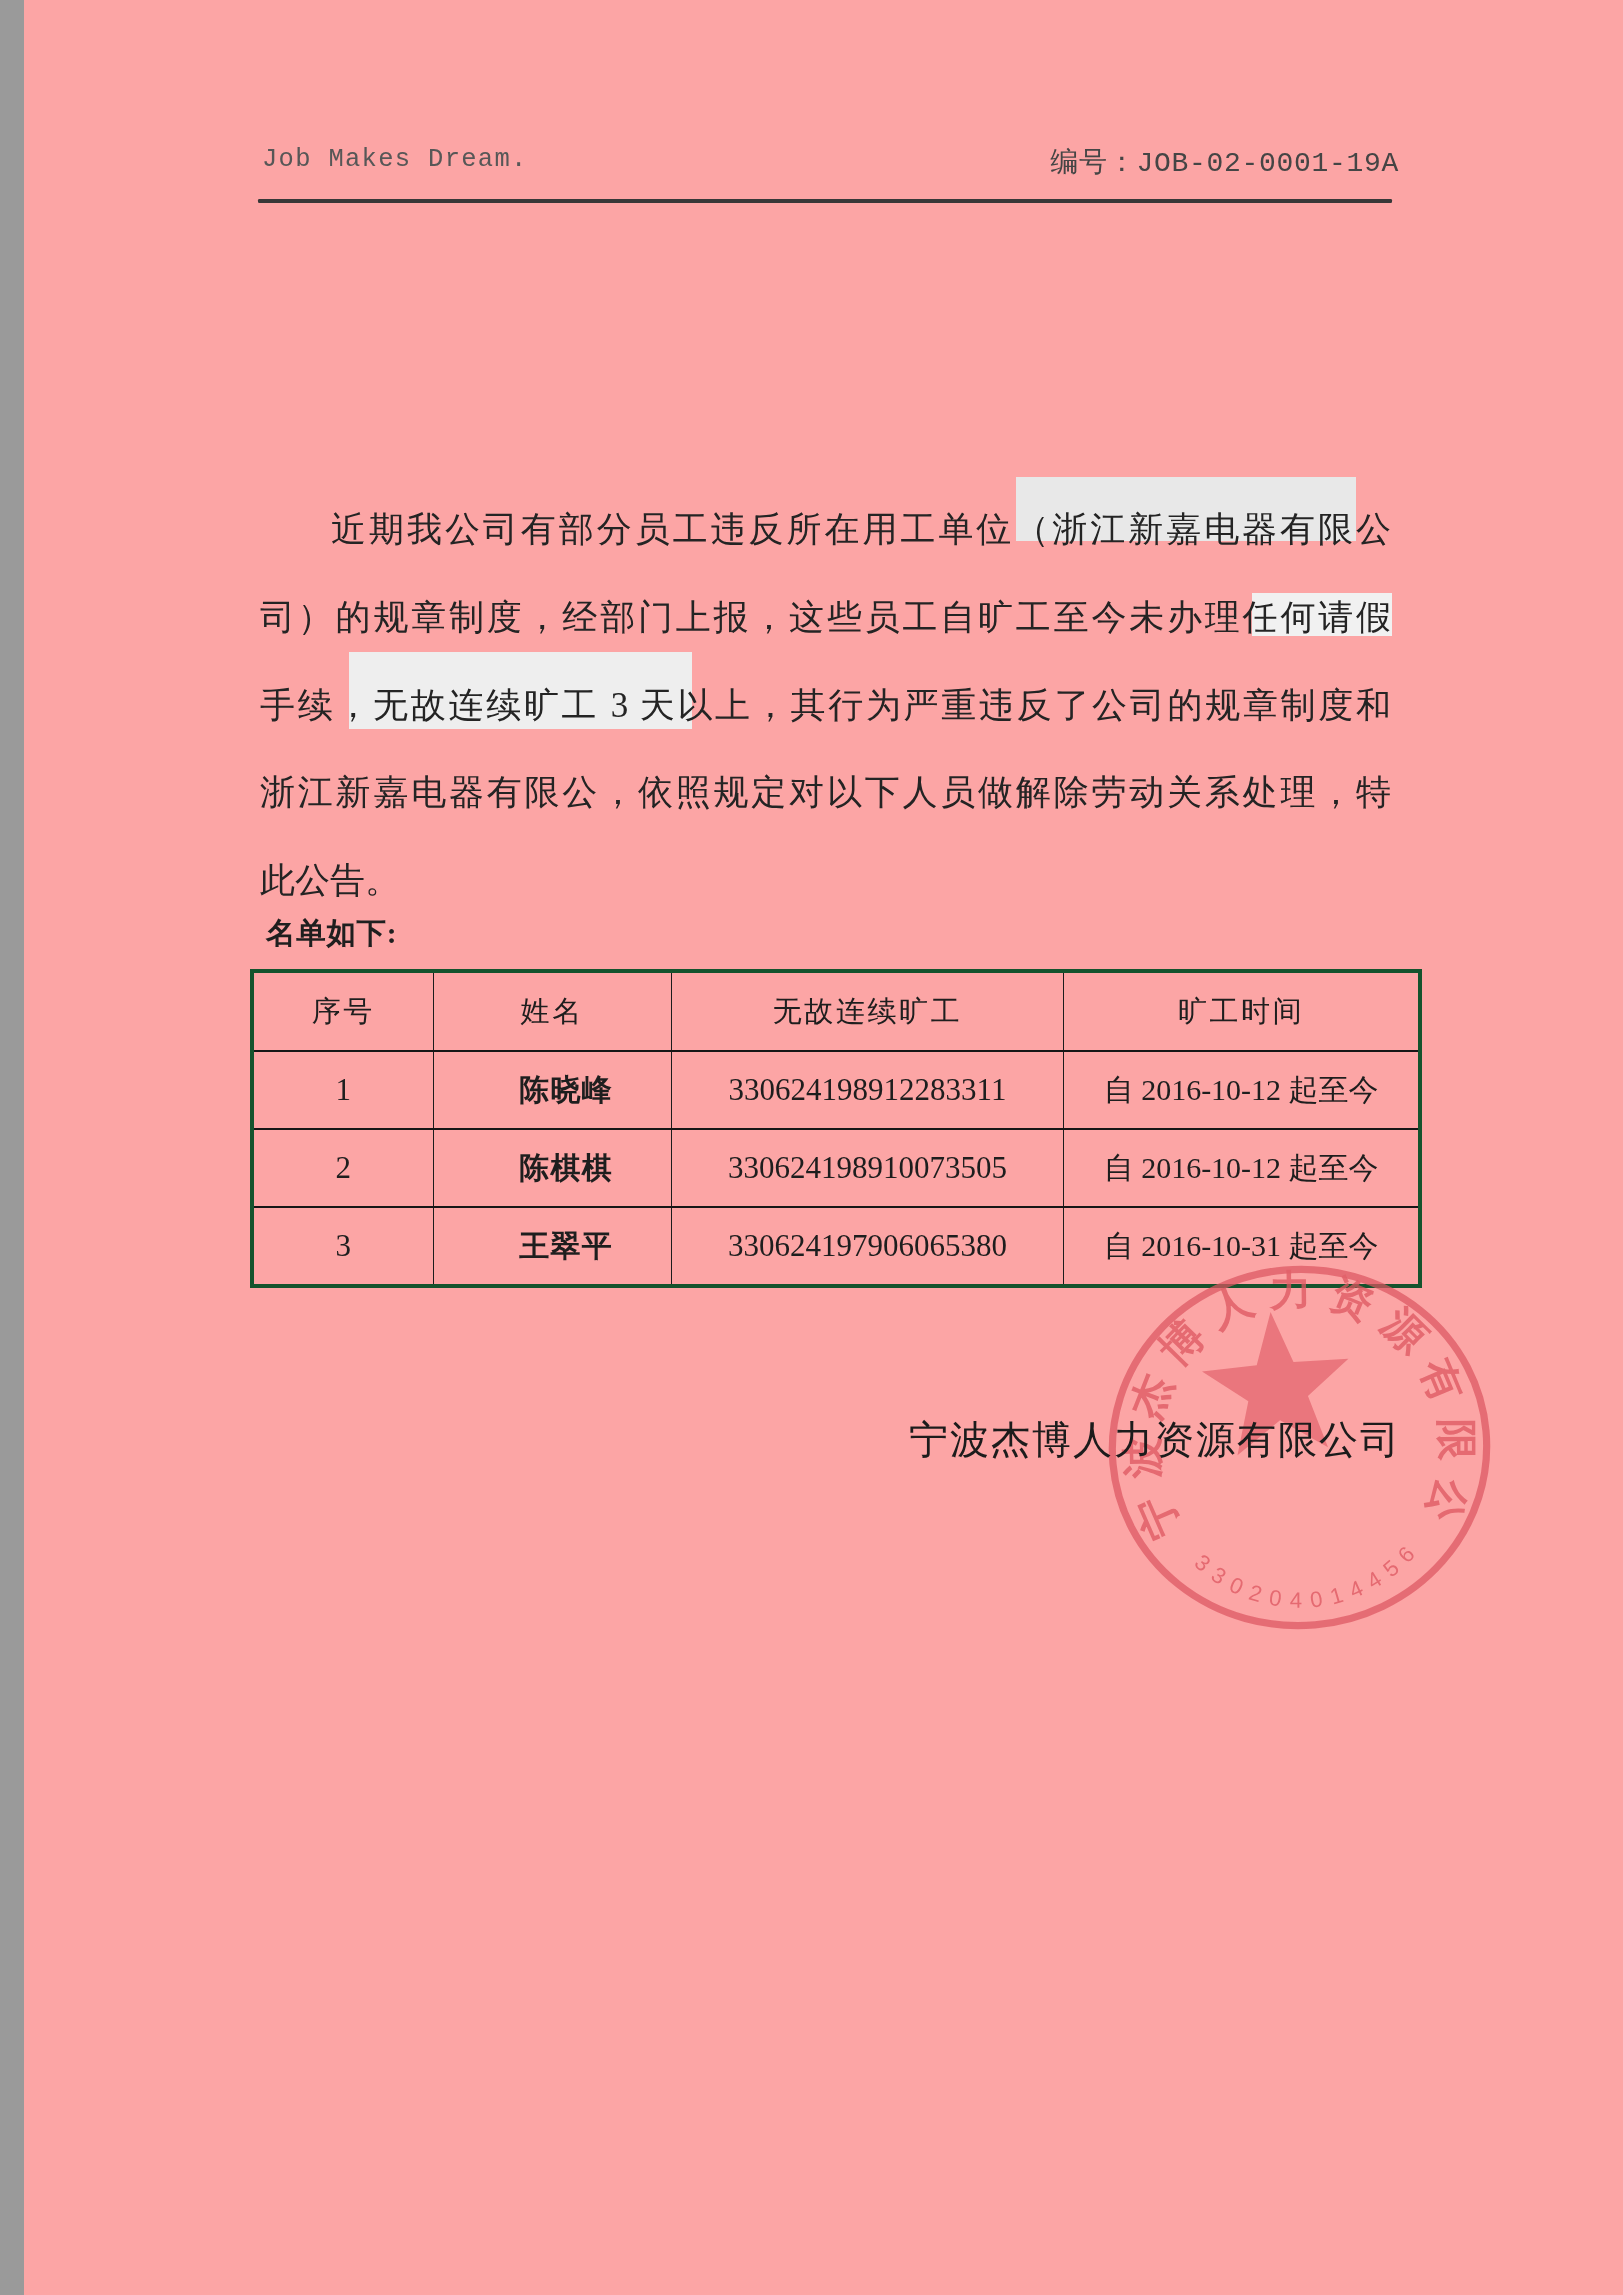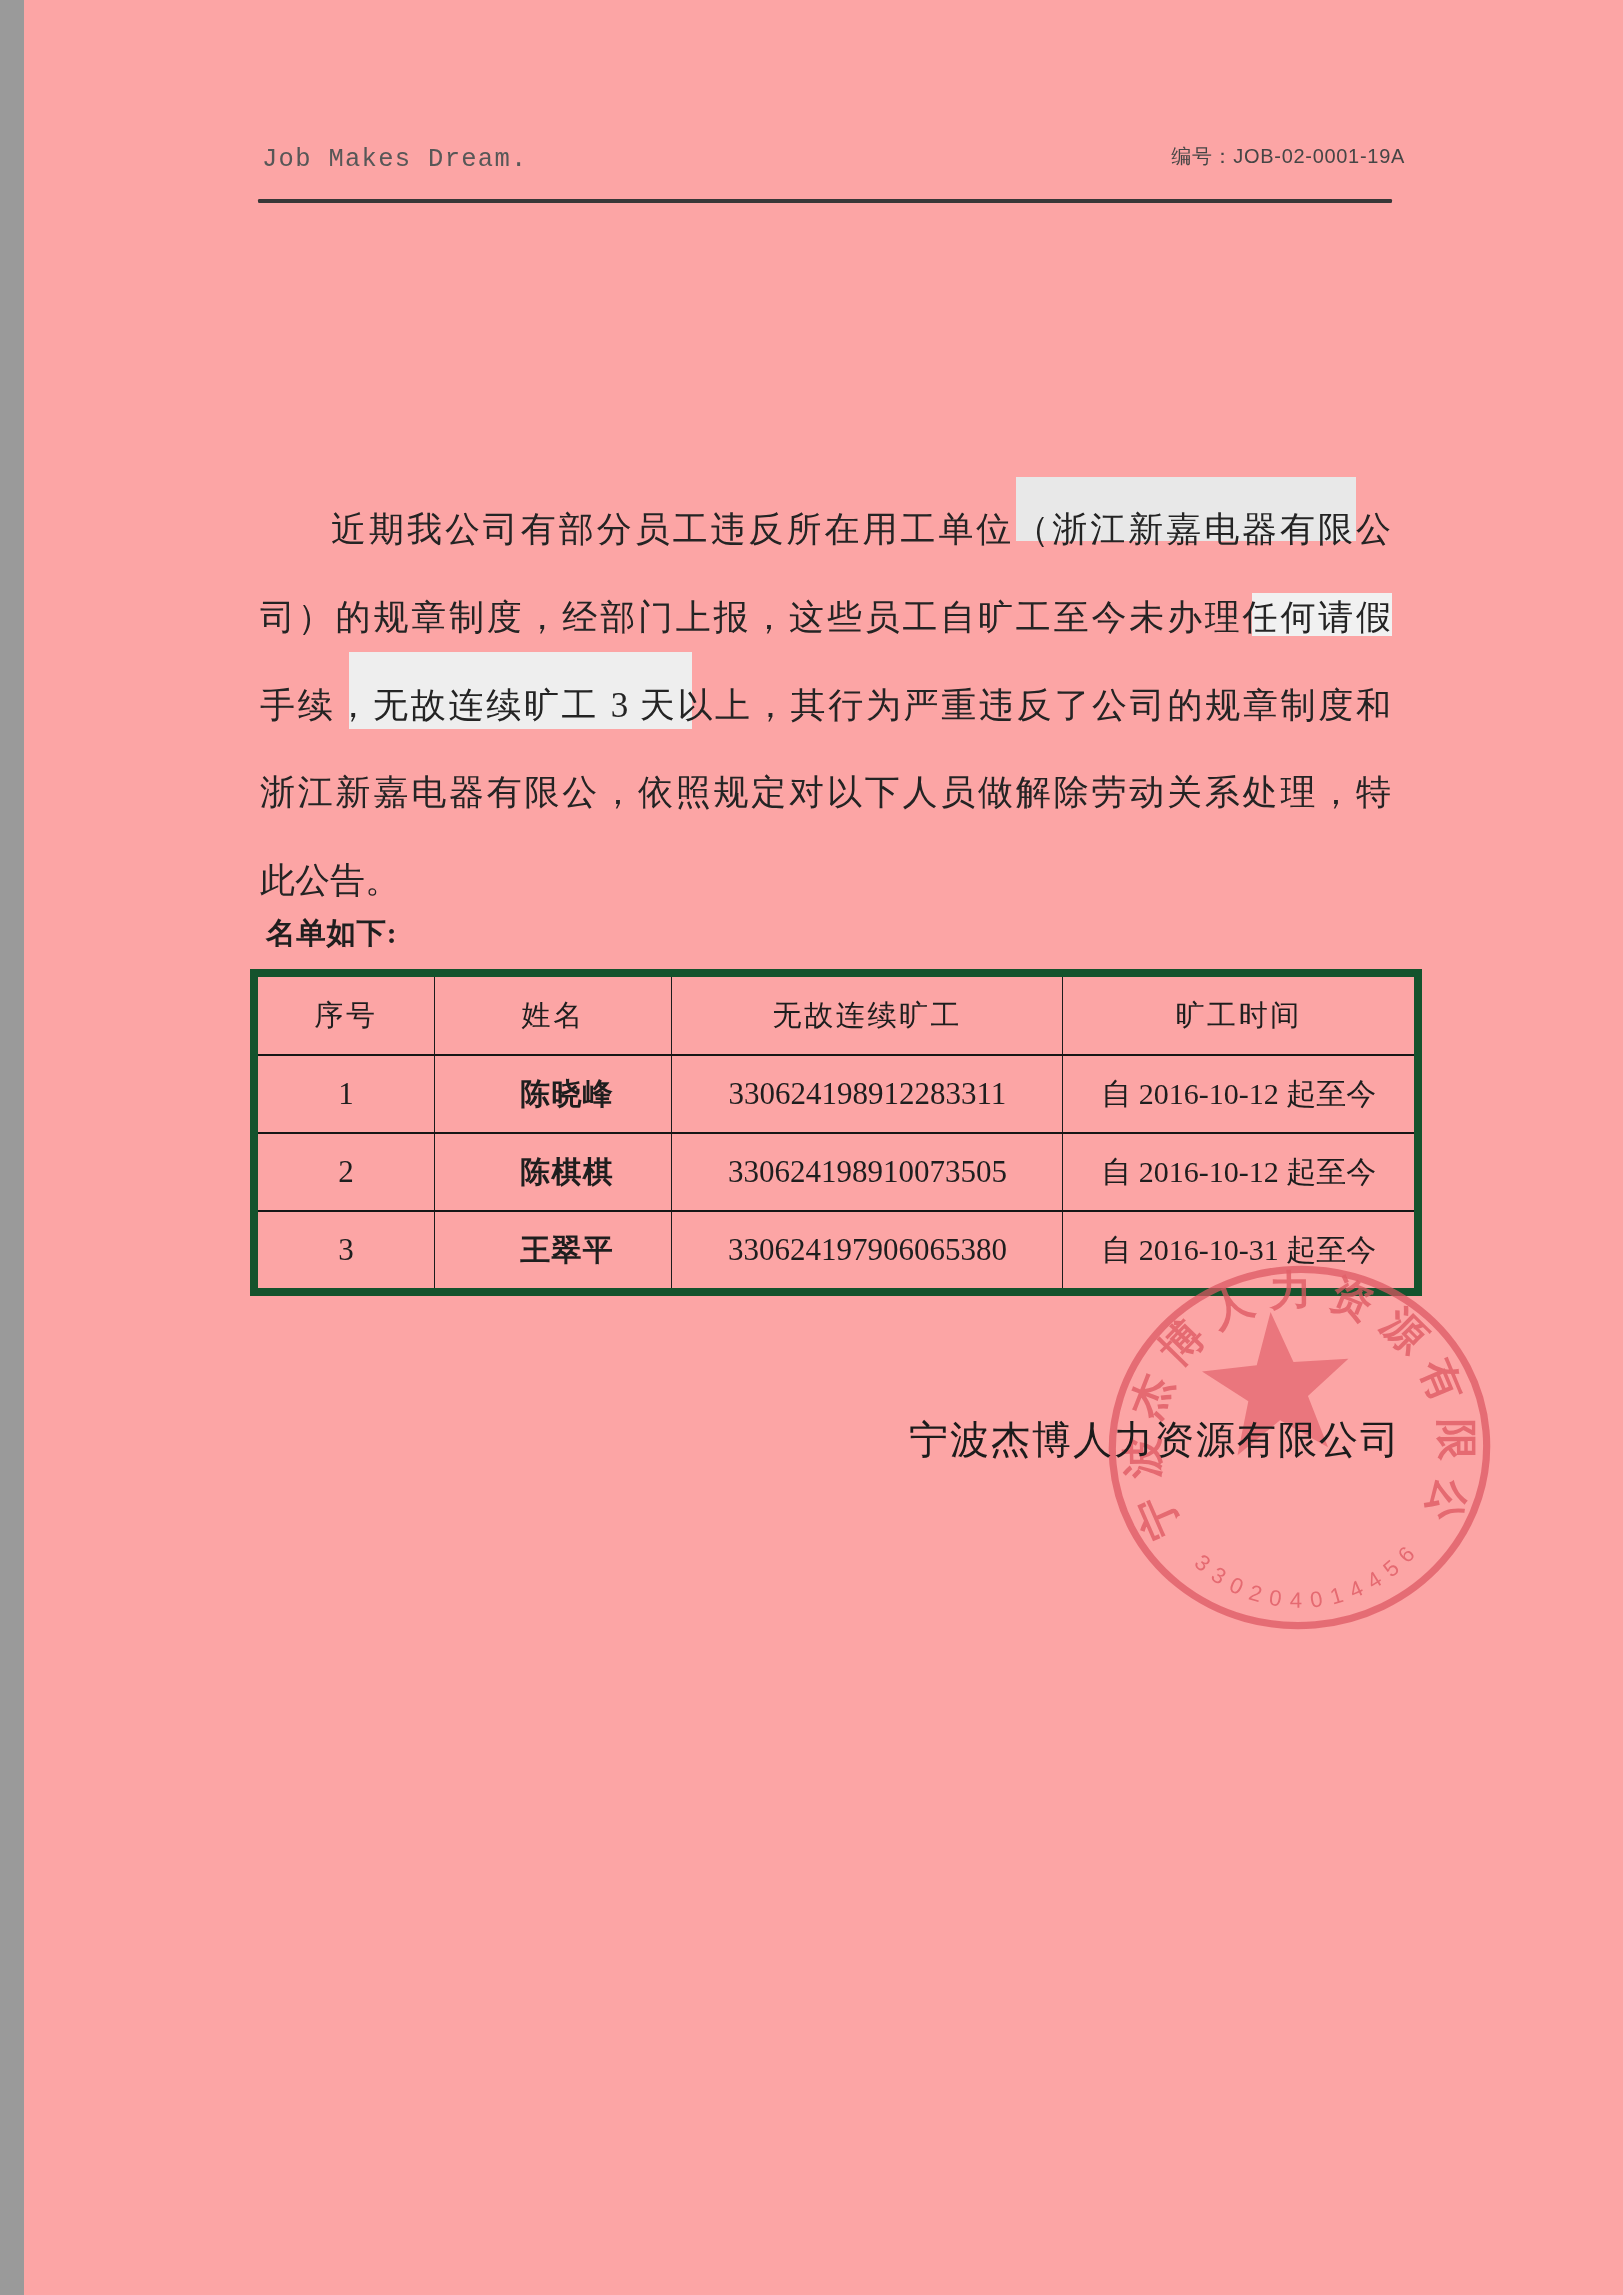--- a/index.html
+++ b/index.html
@@ -12,23 +12,23 @@
     color:#262626;
     margin-left:24px;
   }
   
   .hdr-slogan{
     position:absolute;left:238px;top:145px;
     font-family:"Liberation Mono","DejaVu Sans Mono",monospace;
     font-size:25.5px;color:#575757;letter-spacing:1.3px;white-space:nowrap;
   }
   .hdr-docno{
-    position:absolute;right:242px;top:143px;
-    font-family:Liberation Sans, sans-serif;
-    font-size:20px;color:#454545;letter-spacing:0.7px;white-space:nowrap;
+    position:absolute;right:248px;top:143px;
+    font-family:Liberation Mono, monospace;
+    font-size:28px;color:#454545;letter-spacing:0.7px;white-space:nowrap;
   }
   .hdr-rule{
     position:absolute;left:234px;top:199px;width:1134px;height:3.9px;
     background:#383838;border-radius:1.3px;
   }
   
   .doc-title{
     position:absolute;left:0;top:306px;width:1611px;
     text-align:center;font-size:73px;font-weight:bold;color:#232323;
     letter-spacing:34px;white-space:nowrap;
@@ -55,21 +55,21 @@
   }
   
   .roster{position:absolute;left:226px;top:969px;width:1172px;z-index:2;}
   table{border-collapse:collapse;width:100%;table-layout:fixed;}
   td,th{
     border:1.3px solid #1c1c1c;
     text-align:center;vertical-align:middle;
     font-weight:normal;color:#1e1e1e;
     padding:0;
   }
-  table{border:8px solid #14532d;}
+  table{border:4px solid #14532d;}
   thead th{height:77px;font-size:29px;letter-spacing:2.6px;}
   tbody td{height:76px;font-size:30px;}
   tbody tr{border-top:2px solid #161616;}
   td.num{font-size:31px;letter-spacing:0px;}
   td.name{letter-spacing:1.3px;font-weight:bold;padding-left:28px;}
   
   .sig-company{
     position:absolute;left:885px;top:1413px;width:484px;
     font-size:39px;color:#1c1c1c;letter-spacing:2px;white-space:nowrap;
     z-index:5;

